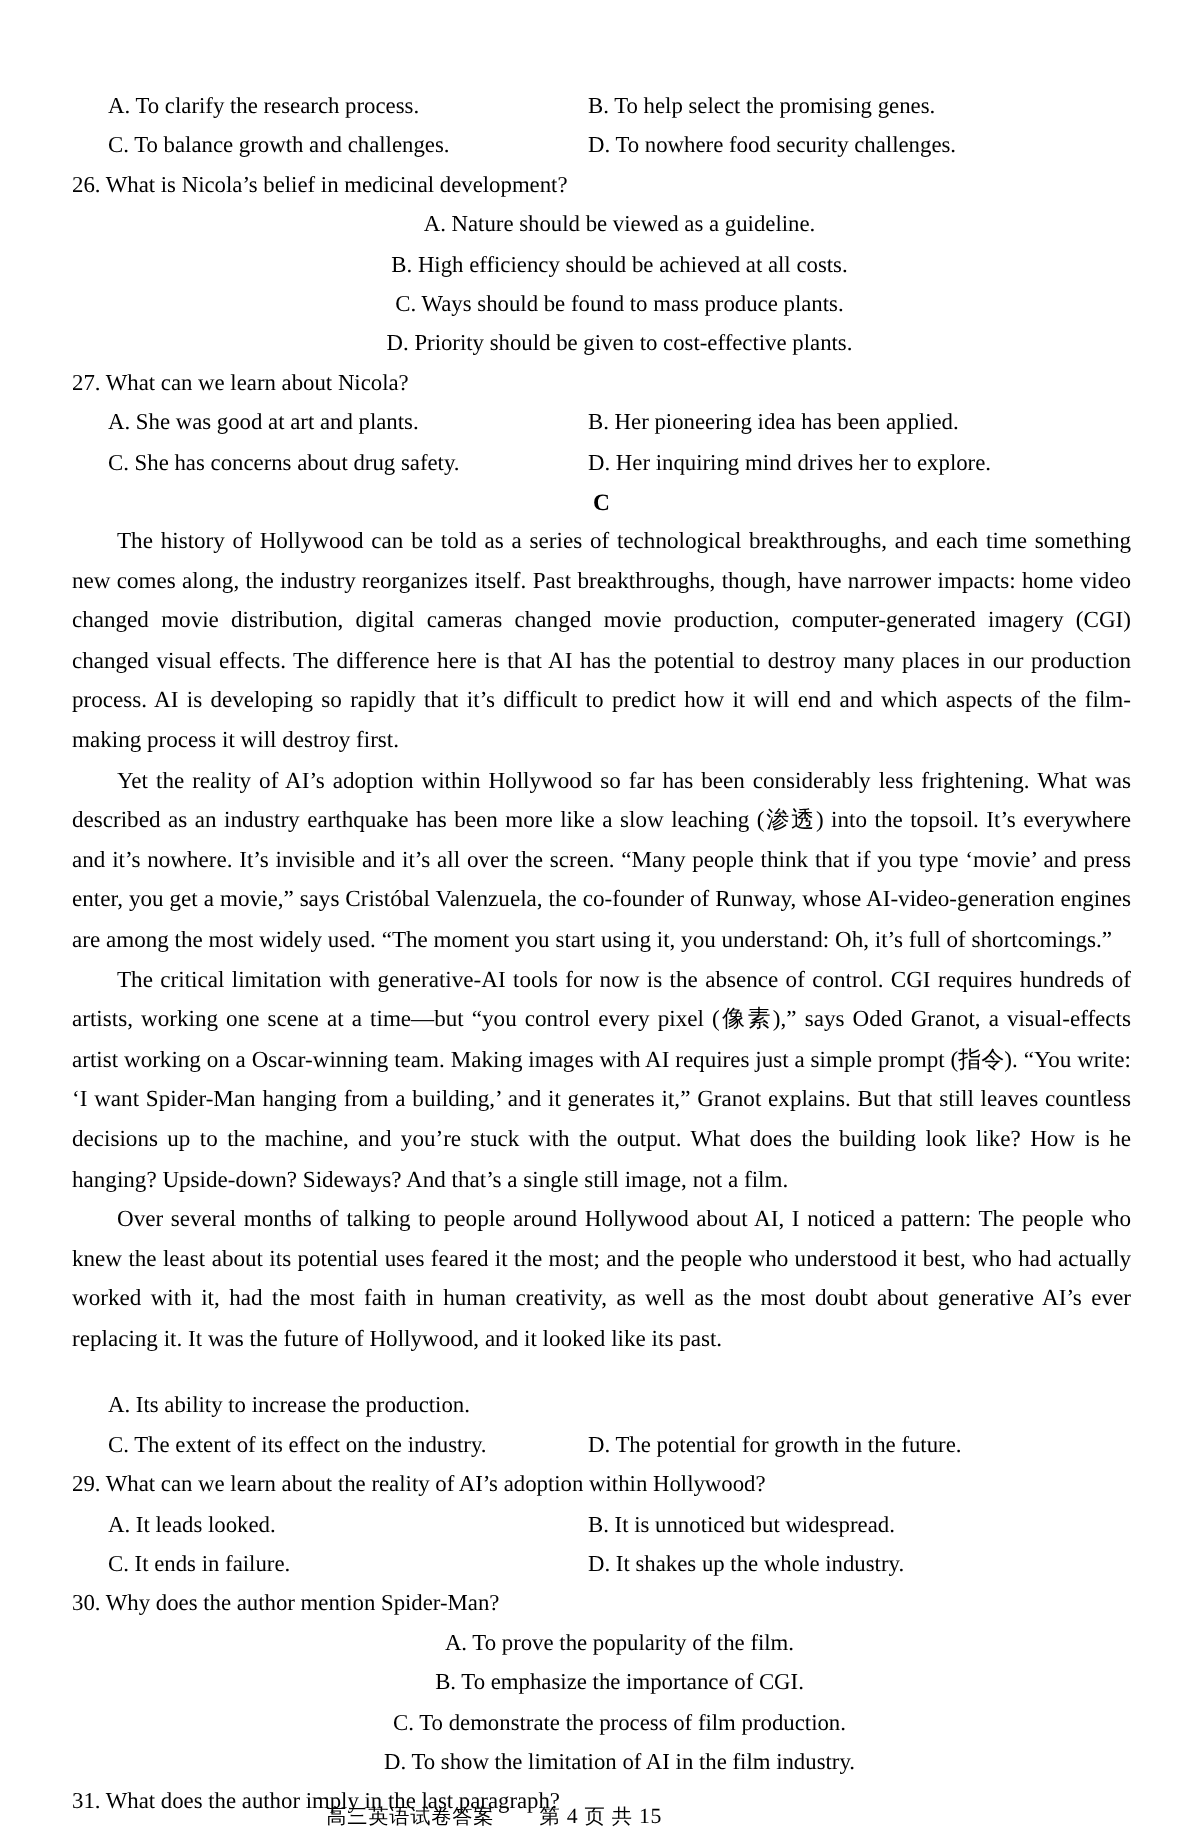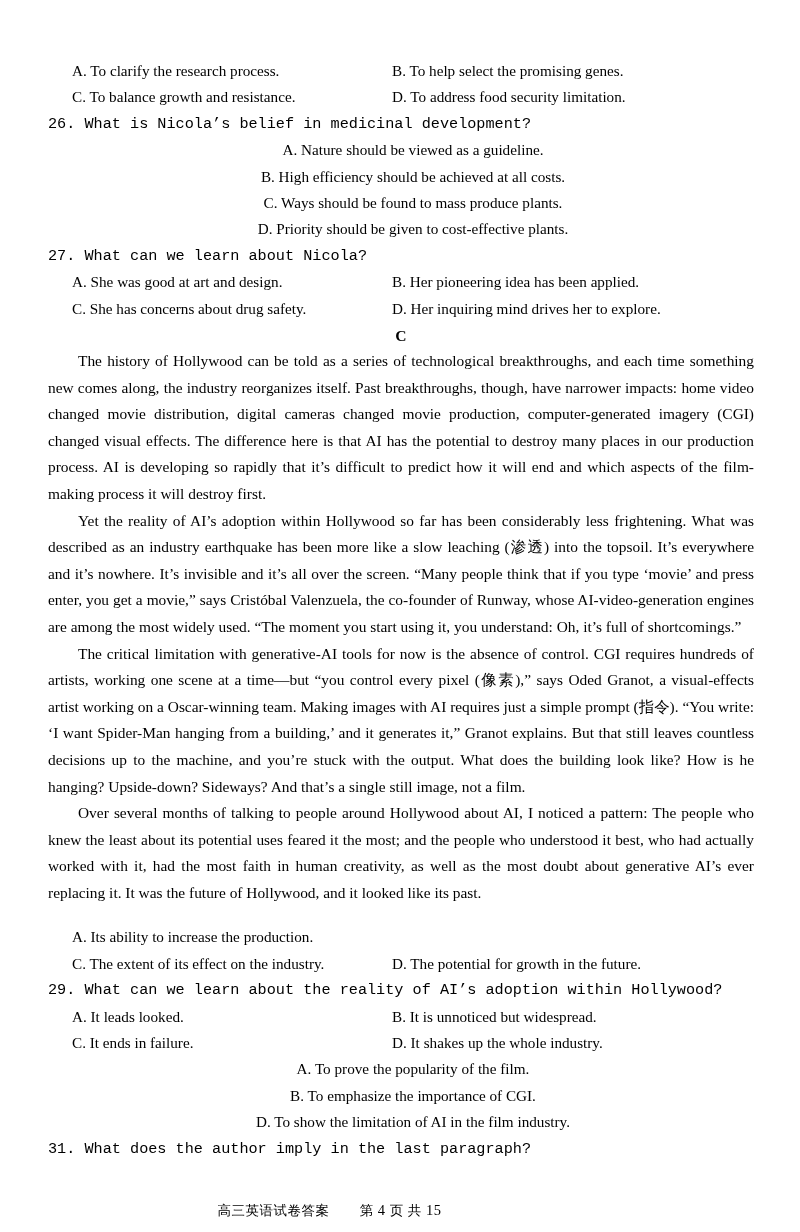--- a/index.html
+++ b/index.html
@@ -30,21 +30,20 @@
   }
   .q-line {
     font-size: 15.2px;
     line-height: 26.4px;
     white-space: nowrap;
   }
   .q-stem {
     padding-left: 16px;
     text-indent: -16px;
     margin-left: 0px;
-    font-family: Liberation Mono, monospace;
   }
   .opt-row {
     display: block;
     position: relative;
     height: 26.4px;
     line-height: 26.4px;
     font-size: 15.2px;
   }
   .opt-a {
     position: absolute;
@@ -104,33 +103,33 @@
 <body>
 
 <div class="page">
   <div class="content">
 
     <div class="opt-row">
       <span class="opt-a">A. To clarify the research process.</span>
       <span class="opt-b">B. To help select the promising genes.</span>
     </div>
     <div class="opt-row">
-      <span class="opt-a">C. To balance growth and resistance.</span>
-      <span class="opt-b">D. To address food security limitation.</span>
+      <span class="opt-a">C. To balance growth and challenges.</span>
+      <span class="opt-b">D. To nowhere food security challenges.</span>
     </div>
 
     <div class="q-line q-stem">26. What is Nicola’s belief in medicinal development?</div>
     <div class="opt-single">A. Nature should be viewed as a guideline.</div>
     <div class="opt-single">B. High efficiency should be achieved at all costs.</div>
     <div class="opt-single">C. Ways should be found to mass produce plants.</div>
     <div class="opt-single">D. Priority should be given to cost-effective plants.</div>
 
     <div class="q-line q-stem">27. What can we learn about Nicola?</div>
     <div class="opt-row">
-      <span class="opt-a">A. She was good at art and design.</span>
+      <span class="opt-a">A. She was good at art and plants.</span>
       <span class="opt-b">B. Her pioneering idea has been applied.</span>
     </div>
     <div class="opt-row">
       <span class="opt-a">C. She has concerns about drug safety.</span>
       <span class="opt-b">D. Her inquiring mind drives her to explore.</span>
     </div>
 
     <div class="section-letter">C</div>
 
     <p class="passage">The history of Hollywood can be told as a series of technological breakthroughs, and each time something new comes along, the industry reorganizes itself. Past breakthroughs, though, have narrower impacts: home video changed movie distribution, digital cameras changed movie production, computer-generated imagery (CGI) changed visual effects. The difference here is that AI has the potential to destroy many places in our production process. AI is developing so rapidly that it’s difficult to predict how it will end and which aspects of the film-making process it will destroy first.</p>
@@ -151,22 +150,24 @@
     <div class="q-line q-stem">29. What can we learn about the reality of AI’s adoption within Hollywood?</div>
     <div class="opt-row">
       <span class="opt-a">A. It leads looked.</span>
       <span class="opt-b">B. It is unnoticed but widespread.</span>
     </div>
     <div class="opt-row">
       <span class="opt-a">C. It ends in failure.</span>
       <span class="opt-b">D. It shakes up the whole industry.</span>
     </div>
 
+    <div class="q-line q-stem">30. Why does the author mention Spider-Man?</div>
     <div class="opt-single">A. To prove the popularity of the film.</div>
     <div class="opt-single">B. To emphasize the importance of CGI.</div>
+    <div class="opt-single">C. To demonstrate the process of film production.</div>
     <div class="opt-single">D. To show the limitation of AI in the film industry.</div>
 
     <div class="q-line q-stem">31. What does the author imply in the last paragraph?</div>
 
   </div>
 
   <div class="footer">
     <span class="cn">高三英语试卷答案</span>
     <span class="pg">第</span>
     <span>4</span>

